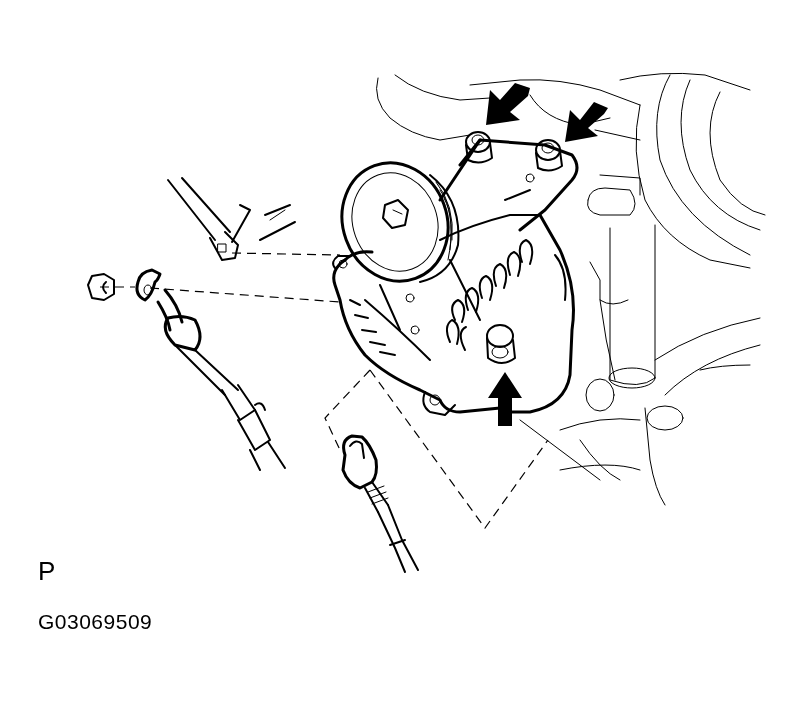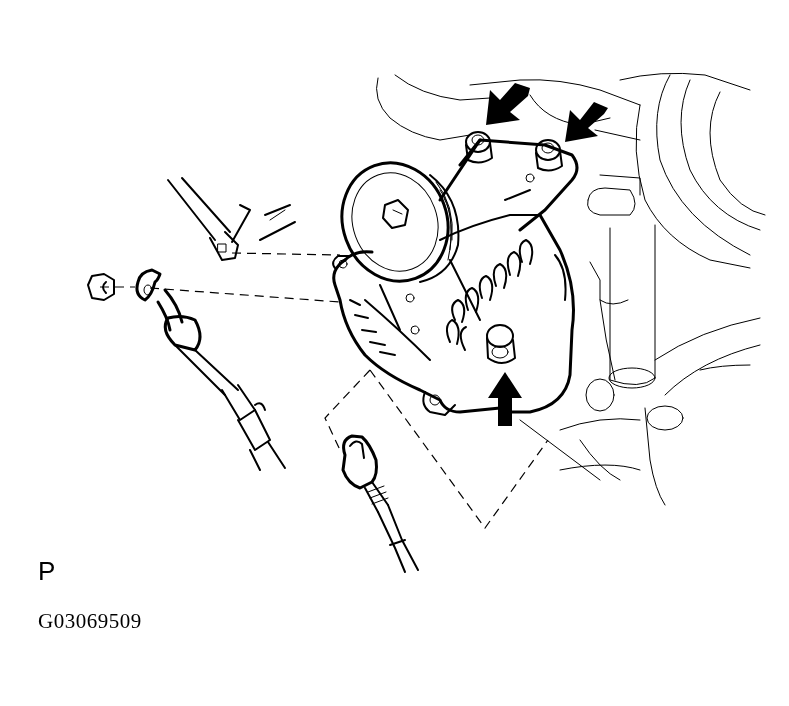--- a/index.html
+++ b/index.html
@@ -1,19 +1,19 @@
 <!DOCTYPE html>
 <html><head>
 <meta charset="utf-8">
 <style>
   html, body { margin:0; padding:0; background:#ffffff; }
   body { width:789px; height:706px; position:relative; overflow:hidden; font-family:"Liberation Sans", sans-serif; }
   #illustration { position:absolute; left:0; top:0; width:789px; height:706px; }
   .view-label { position:absolute; left:38px; top:558px; font-size:26px; color:#000; line-height:1; }
-  .figure-id { position:absolute; left:38px; top:611px; font-size:21px; color:#000; line-height:1; letter-spacing:0.5px;font-family:Liberation Serif, serif; }
+  .figure-id { position:absolute; left:38px; top:611px; font-size:21px; color:#000; line-height:1; letter-spacing:0.5px; }
   .ln { fill:none; stroke:#000; stroke-linecap:round; stroke-linejoin:round; }
   .thin { stroke-width:1; }
   .mid { stroke-width:2; }
   .bold { stroke-width:3; }
   .dash { fill:none; stroke:#000; stroke-width:1.2; stroke-dasharray:9 6; }
 </style>
 </head>
 <body>
 
 <svg id="illustration" viewBox="0 0 789 706" xmlns="http://www.w3.org/2000/svg">

